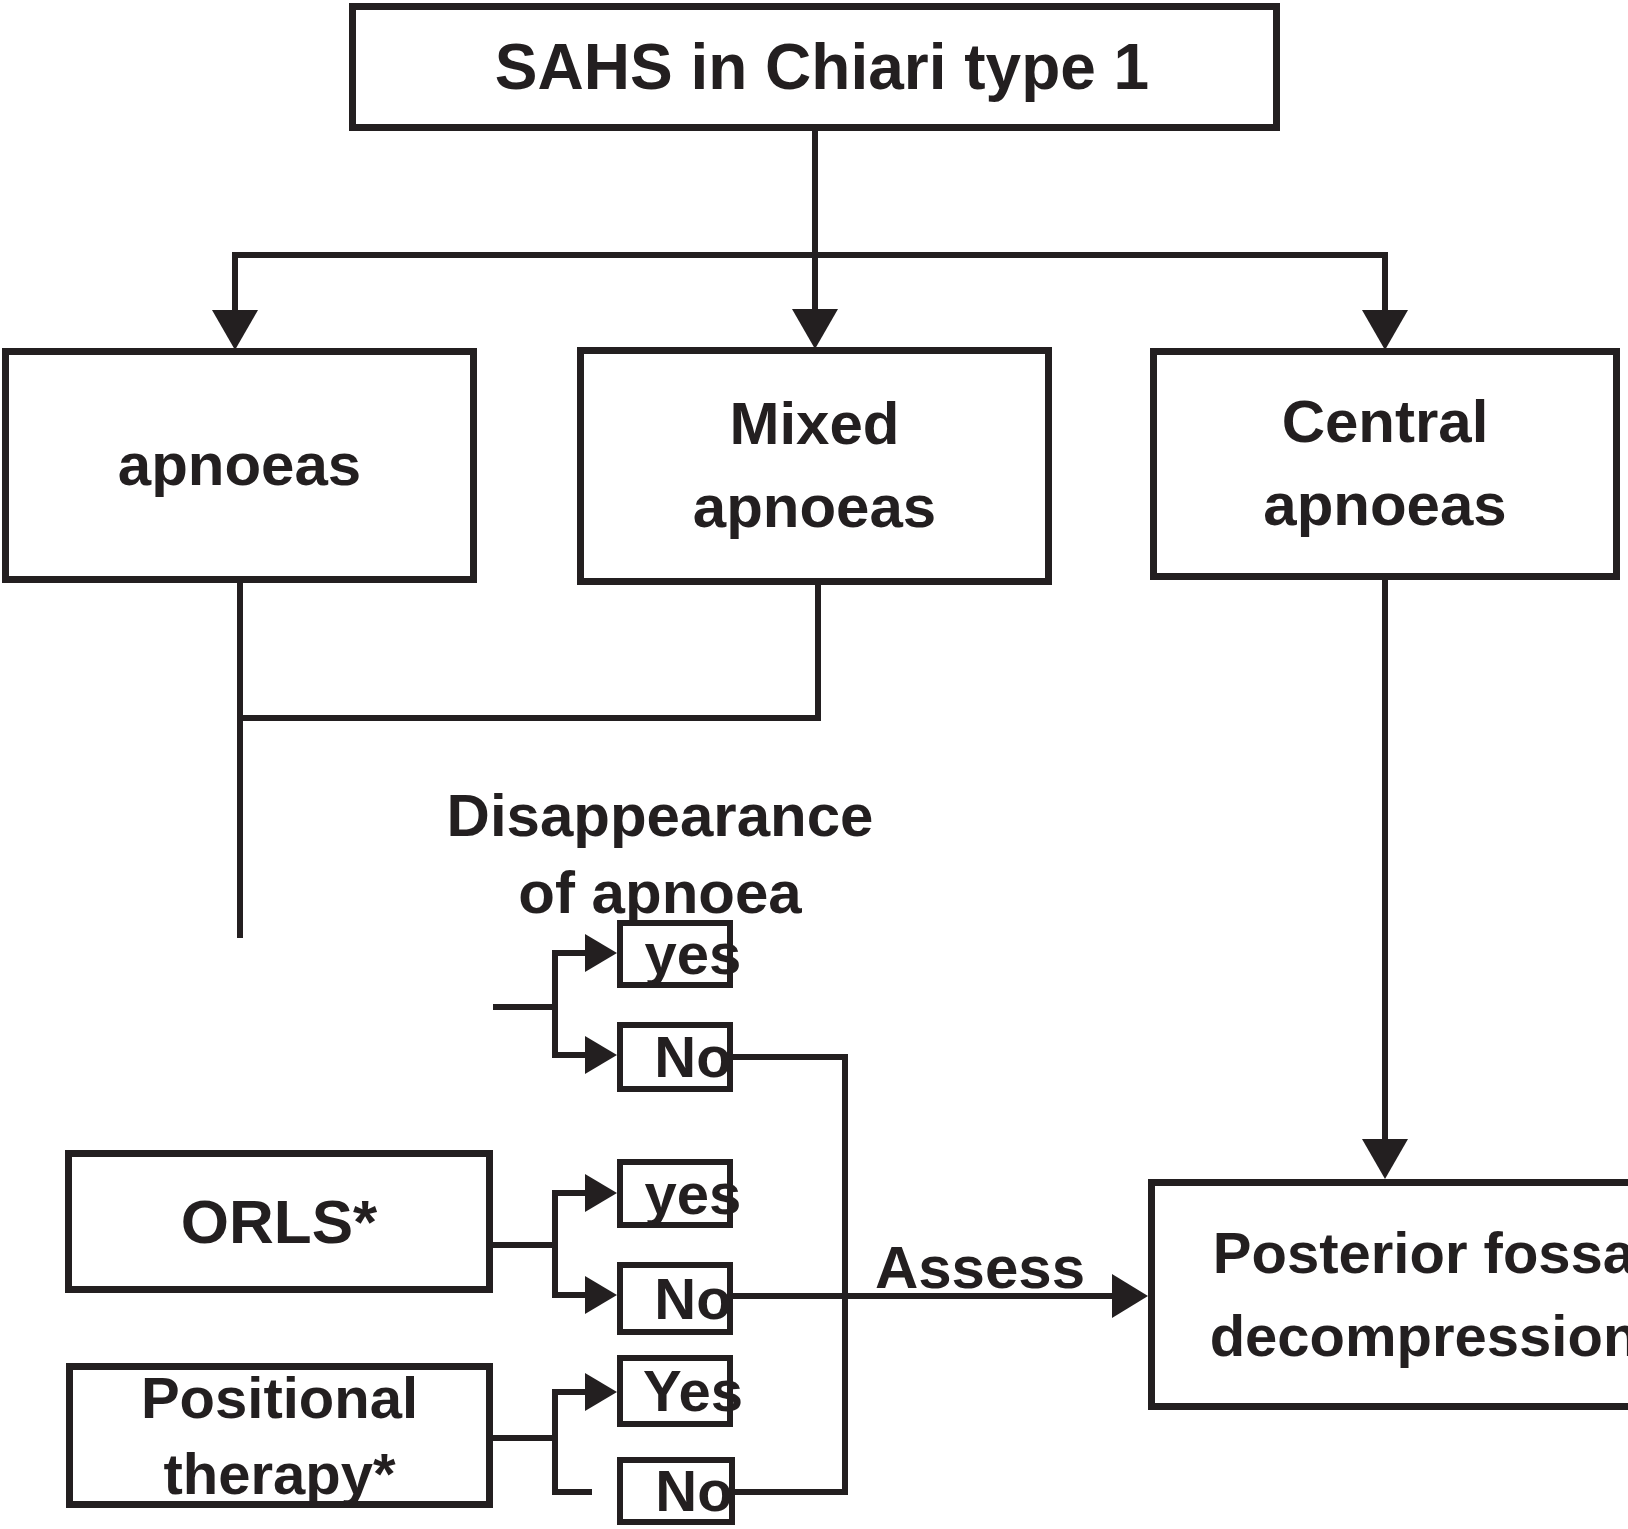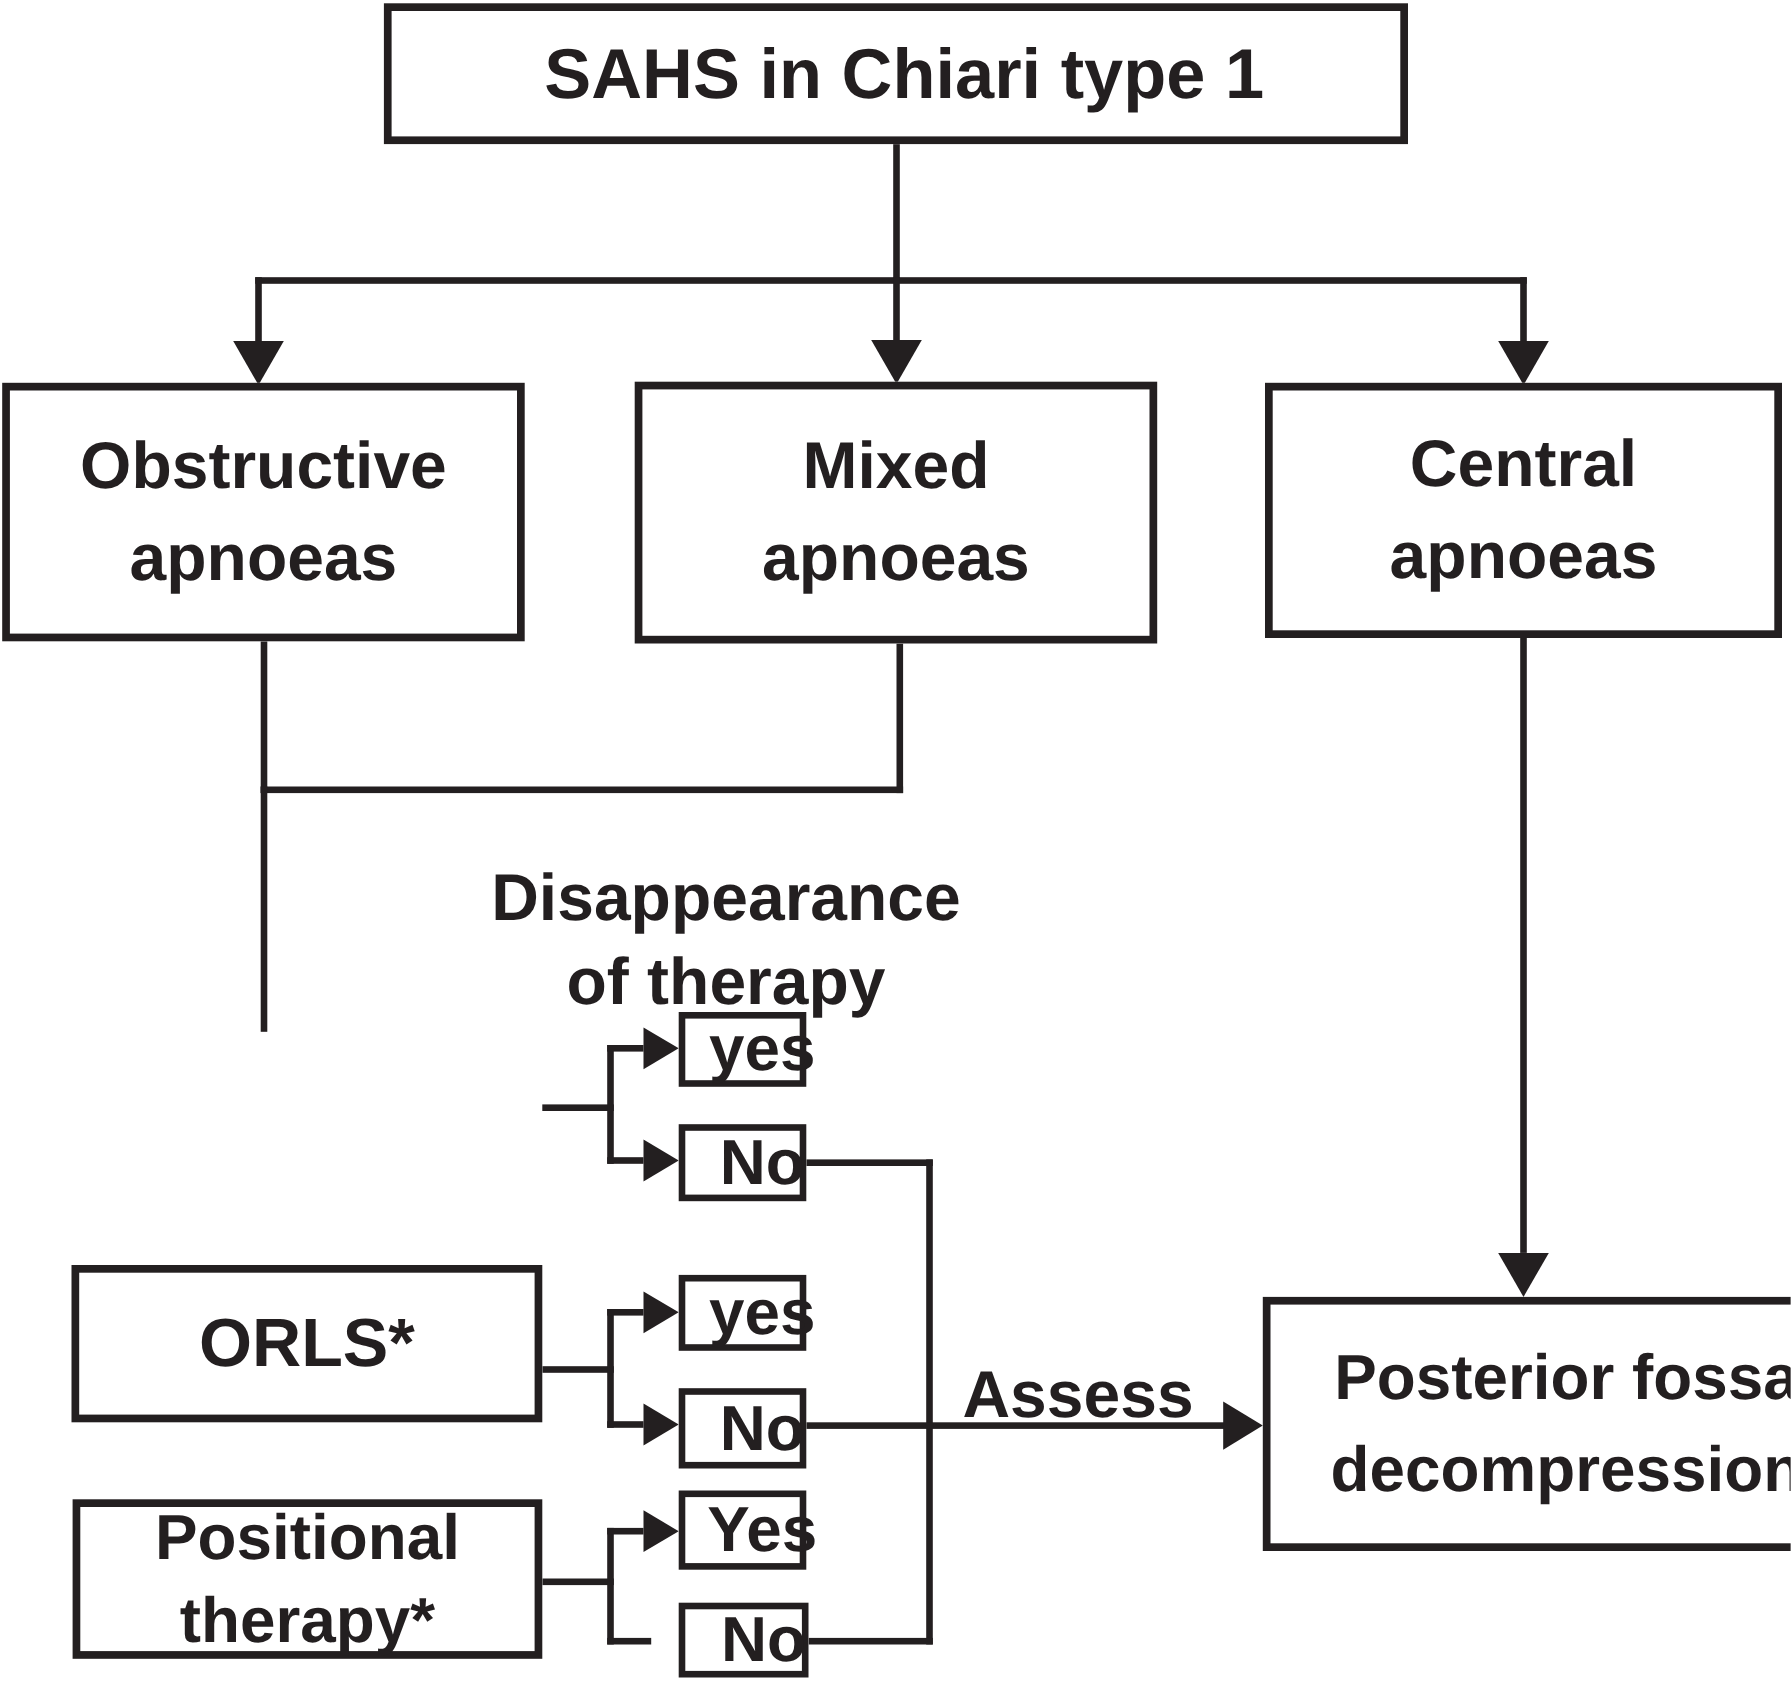--- a/index.html
+++ b/index.html
@@ -116,37 +116,36 @@
   <div class="hline" style="left:735px; top:1489px; width:113px; height:6px;"></div>
 
   <div class="vline" style="left:1382px; top:580px; width:6px; height:559px;"></div>
   <div class="arrow down" style="left:1362px; top:1139px;"></div>
 
   <div class="node title" style="left:349px; top:3px; width:931px; height:128px;padding-left:15px;">
     <div>SAHS in Chiari type 1</div>
   </div>
 
   <div class="node bigtext" style="left:2px; top:348px; width:475px; height:235px;">
-    <div>Obstructive</div>
     <div>apnoeas</div>
   </div>
 
   <div class="node bigtext" style="left:577px; top:347px; width:475px; height:238px;">
     <div>Mixed</div>
     <div>apnoeas</div>
   </div>
 
   <div class="node bigtext" style="left:1150px; top:348px; width:470px; height:232px;">
     <div>Central</div>
     <div>apnoeas</div>
   </div>
 
   <div class="floating-label" style="left:430px; top:778px; width:460px; font-size:60px;">
     <div>Disappearance</div>
-    <div>of therapy</div>
+    <div>of apnoea</div>
   </div>
 
 
   <div class="node treat" style="left:65px; top:1150px; width:428px; height:143px;">
     <div>ORLS*</div>
   </div>
 
   <div class="node treat" style="left:66px; top:1363px; width:427px; height:145px; font-size:58px; line-height:1.3;">
     <div>Positional</div>
     <div>therapy*</div>

